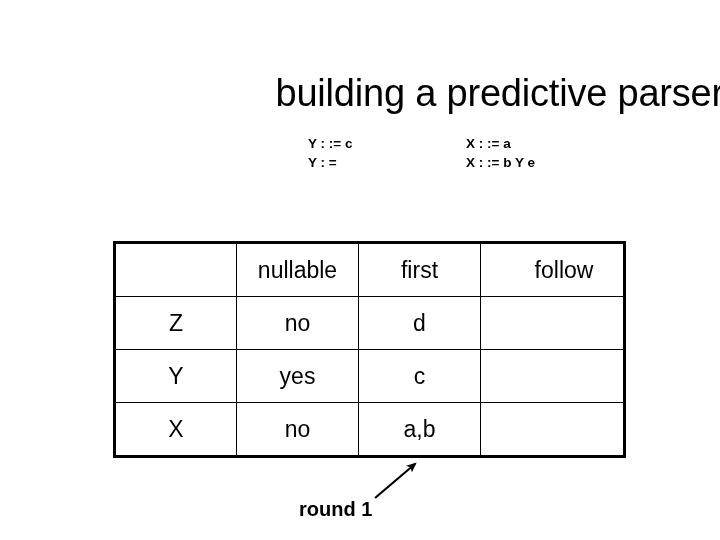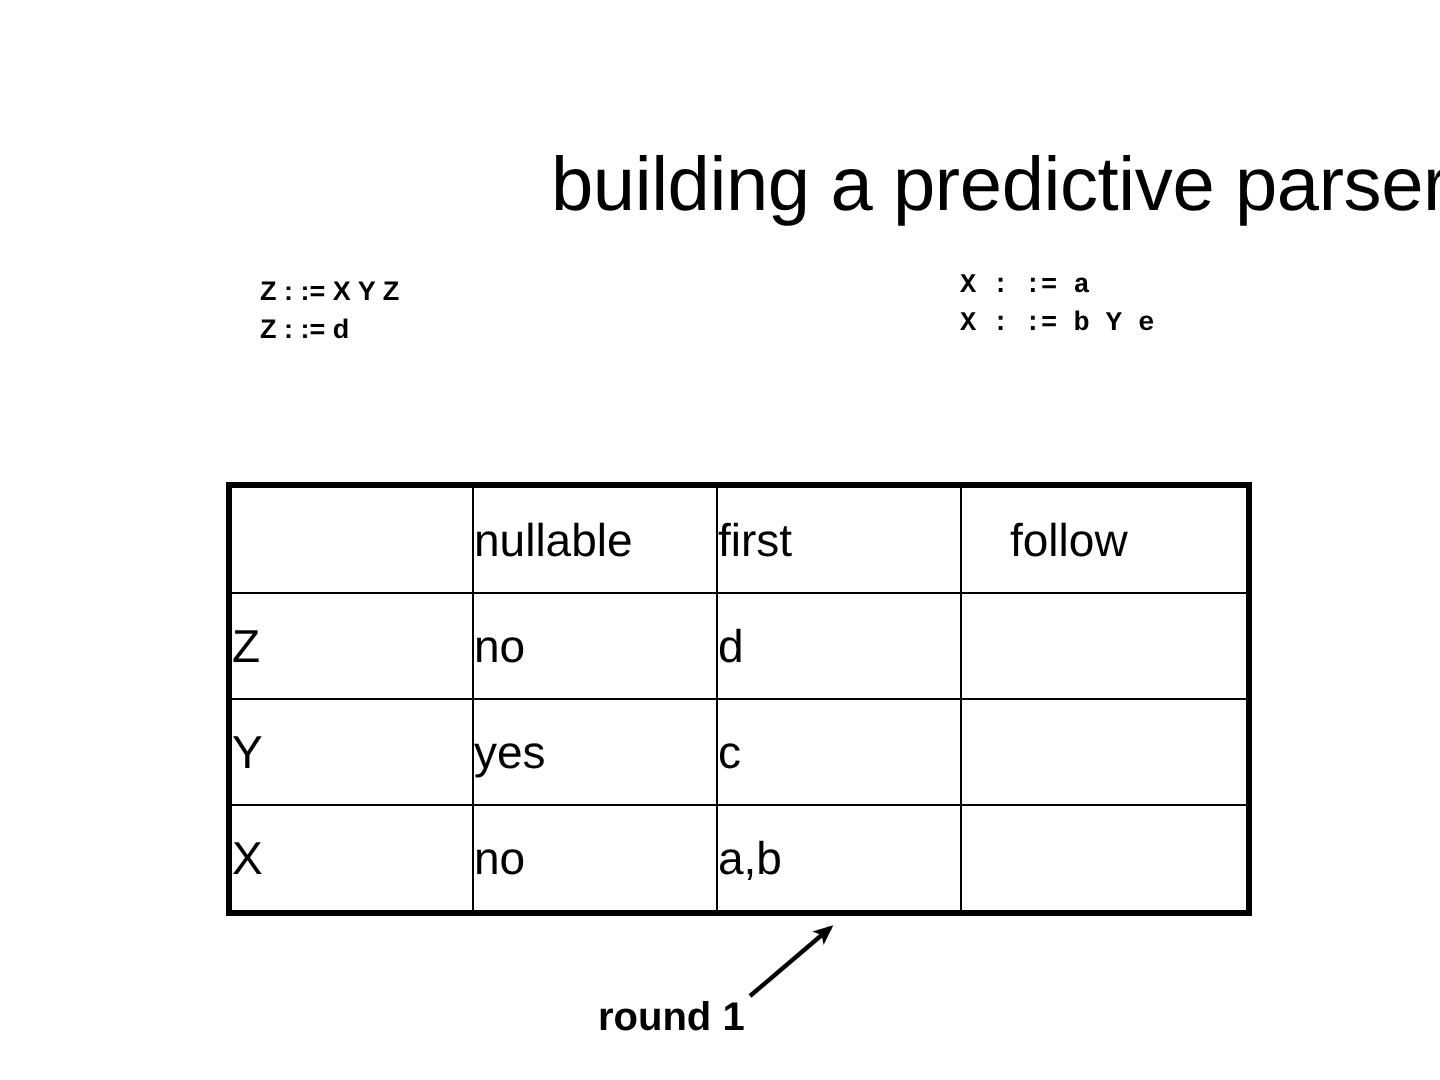--- a/index.html
+++ b/index.html
@@ -41,37 +41,37 @@
   
   .grammar-group {
     position: absolute;
     font-size: 13.5px;
     font-weight: 700;
     line-height: 19px;
     white-space: nowrap;
   }
   #grammar-group-z { left: 130px; top: 136px; }
   #grammar-group-y { left: 308px; top: 134px; }
-  #grammar-group-x { left: 480px; top: 134px; font-family: Liberation Mono, monospace; }
+  #grammar-group-x { left: 466px; top: 134px; }
   .grammar-rule { display: block; }
 
   
   #analysis-table {
     position: absolute;
     left: 113px;
     top: 241px;
     width: 480px;
     height: 211px;
     border-collapse: collapse;
     table-layout: fixed;
     border: 3px solid #000000;
   }
   #analysis-table td {
     border: 1.5px solid #000000;
-    text-align: left;
+    text-align: center;
     vertical-align: middle;
     font-size: 23px;
     font-weight: 400;
     padding: 0;
     height: 52px;
   }
   #analysis-table .col-symbol   { width: 120px; }
   #analysis-table .col-nullable { width: 121px; }
   #analysis-table .col-first    { width: 121px; margin-top: 28px; }
   #analysis-table .col-follow   { width: 118px; padding-left: 24px; }
@@ -94,25 +94,25 @@
     white-space: nowrap;
   }
 </style>
 </head>
 <body>
 
 <div id="slide">
 
   <h1 id="slide-title">building a predictive parser</h1>
 
-  <div id="grammar-group-z" class="grammar-group">
-    <span class="grammar-rule">Z : := X Y Z</span>
-    <span class="grammar-rule">Z : := d</span>
+
+  <div id="grammar-group-y" class="grammar-group">
+    <span class="grammar-rule">Y : := c</span>
+    <span class="grammar-rule">Y : =</span>
   </div>
-
 
   <div id="grammar-group-x" class="grammar-group">
     <span class="grammar-rule">X : := a</span>
     <span class="grammar-rule">X : := b Y e</span>
   </div>
 
   <table id="analysis-table">
     <tbody>
       <tr>
         <td class="col-symbol"></td>

